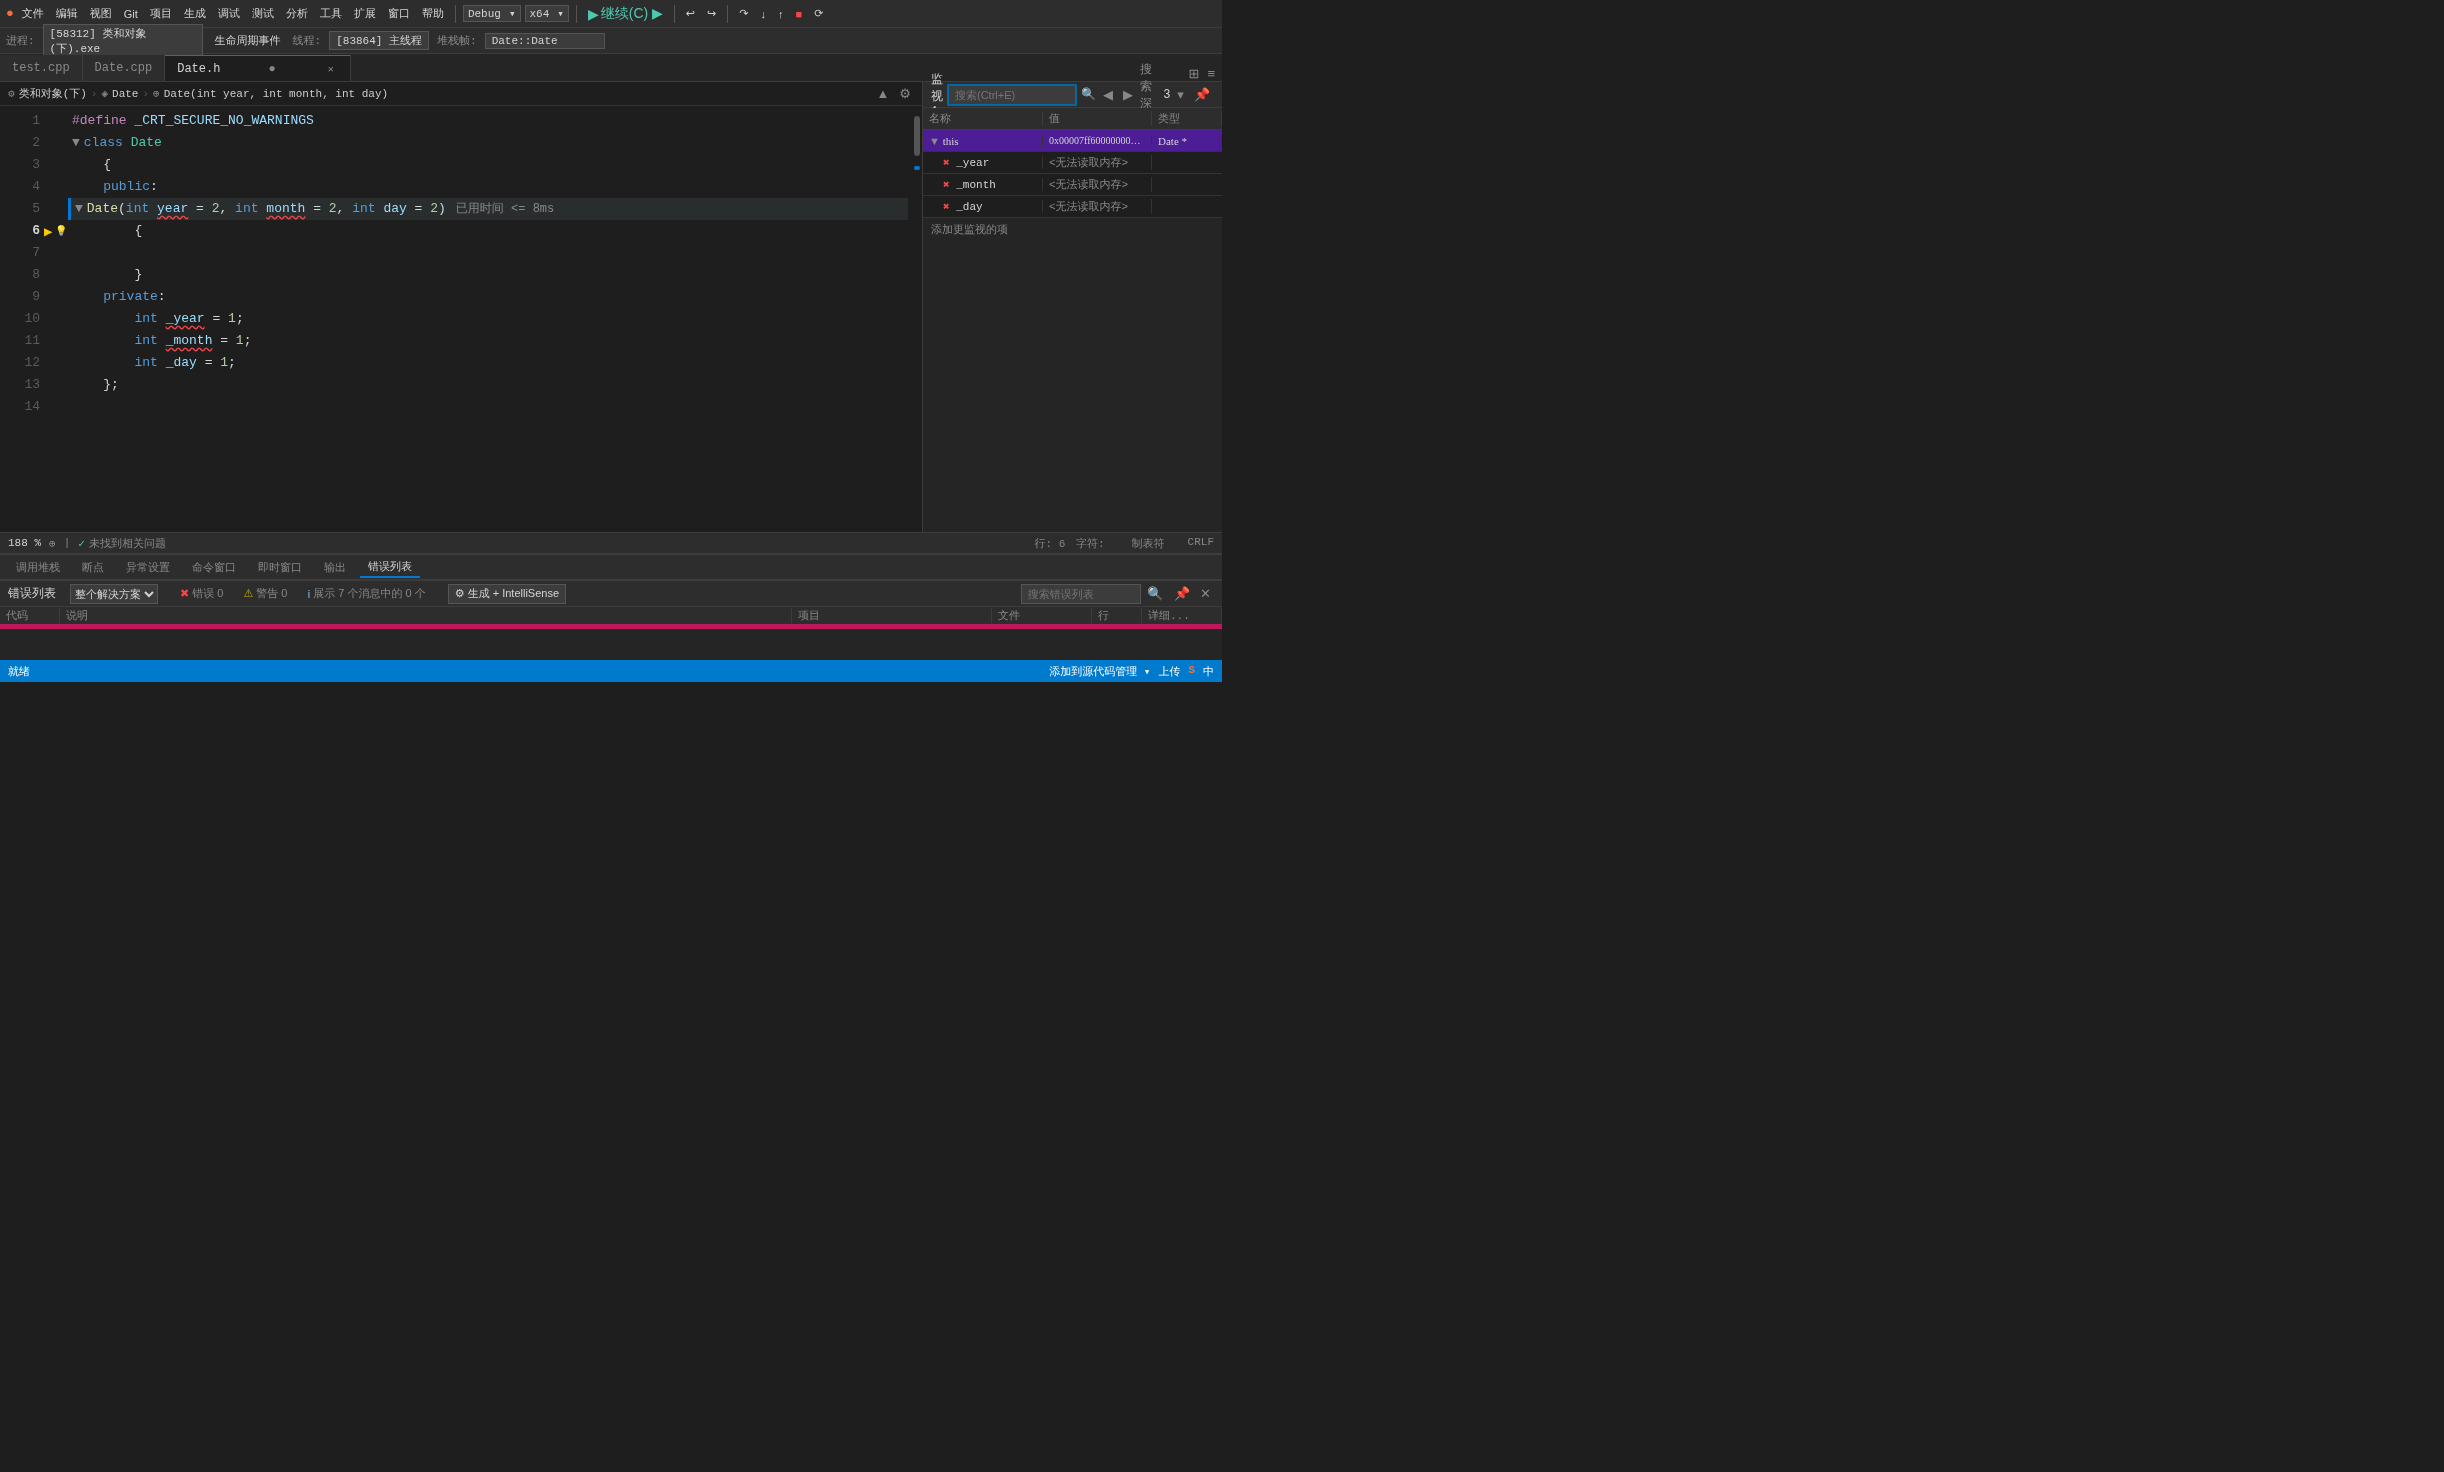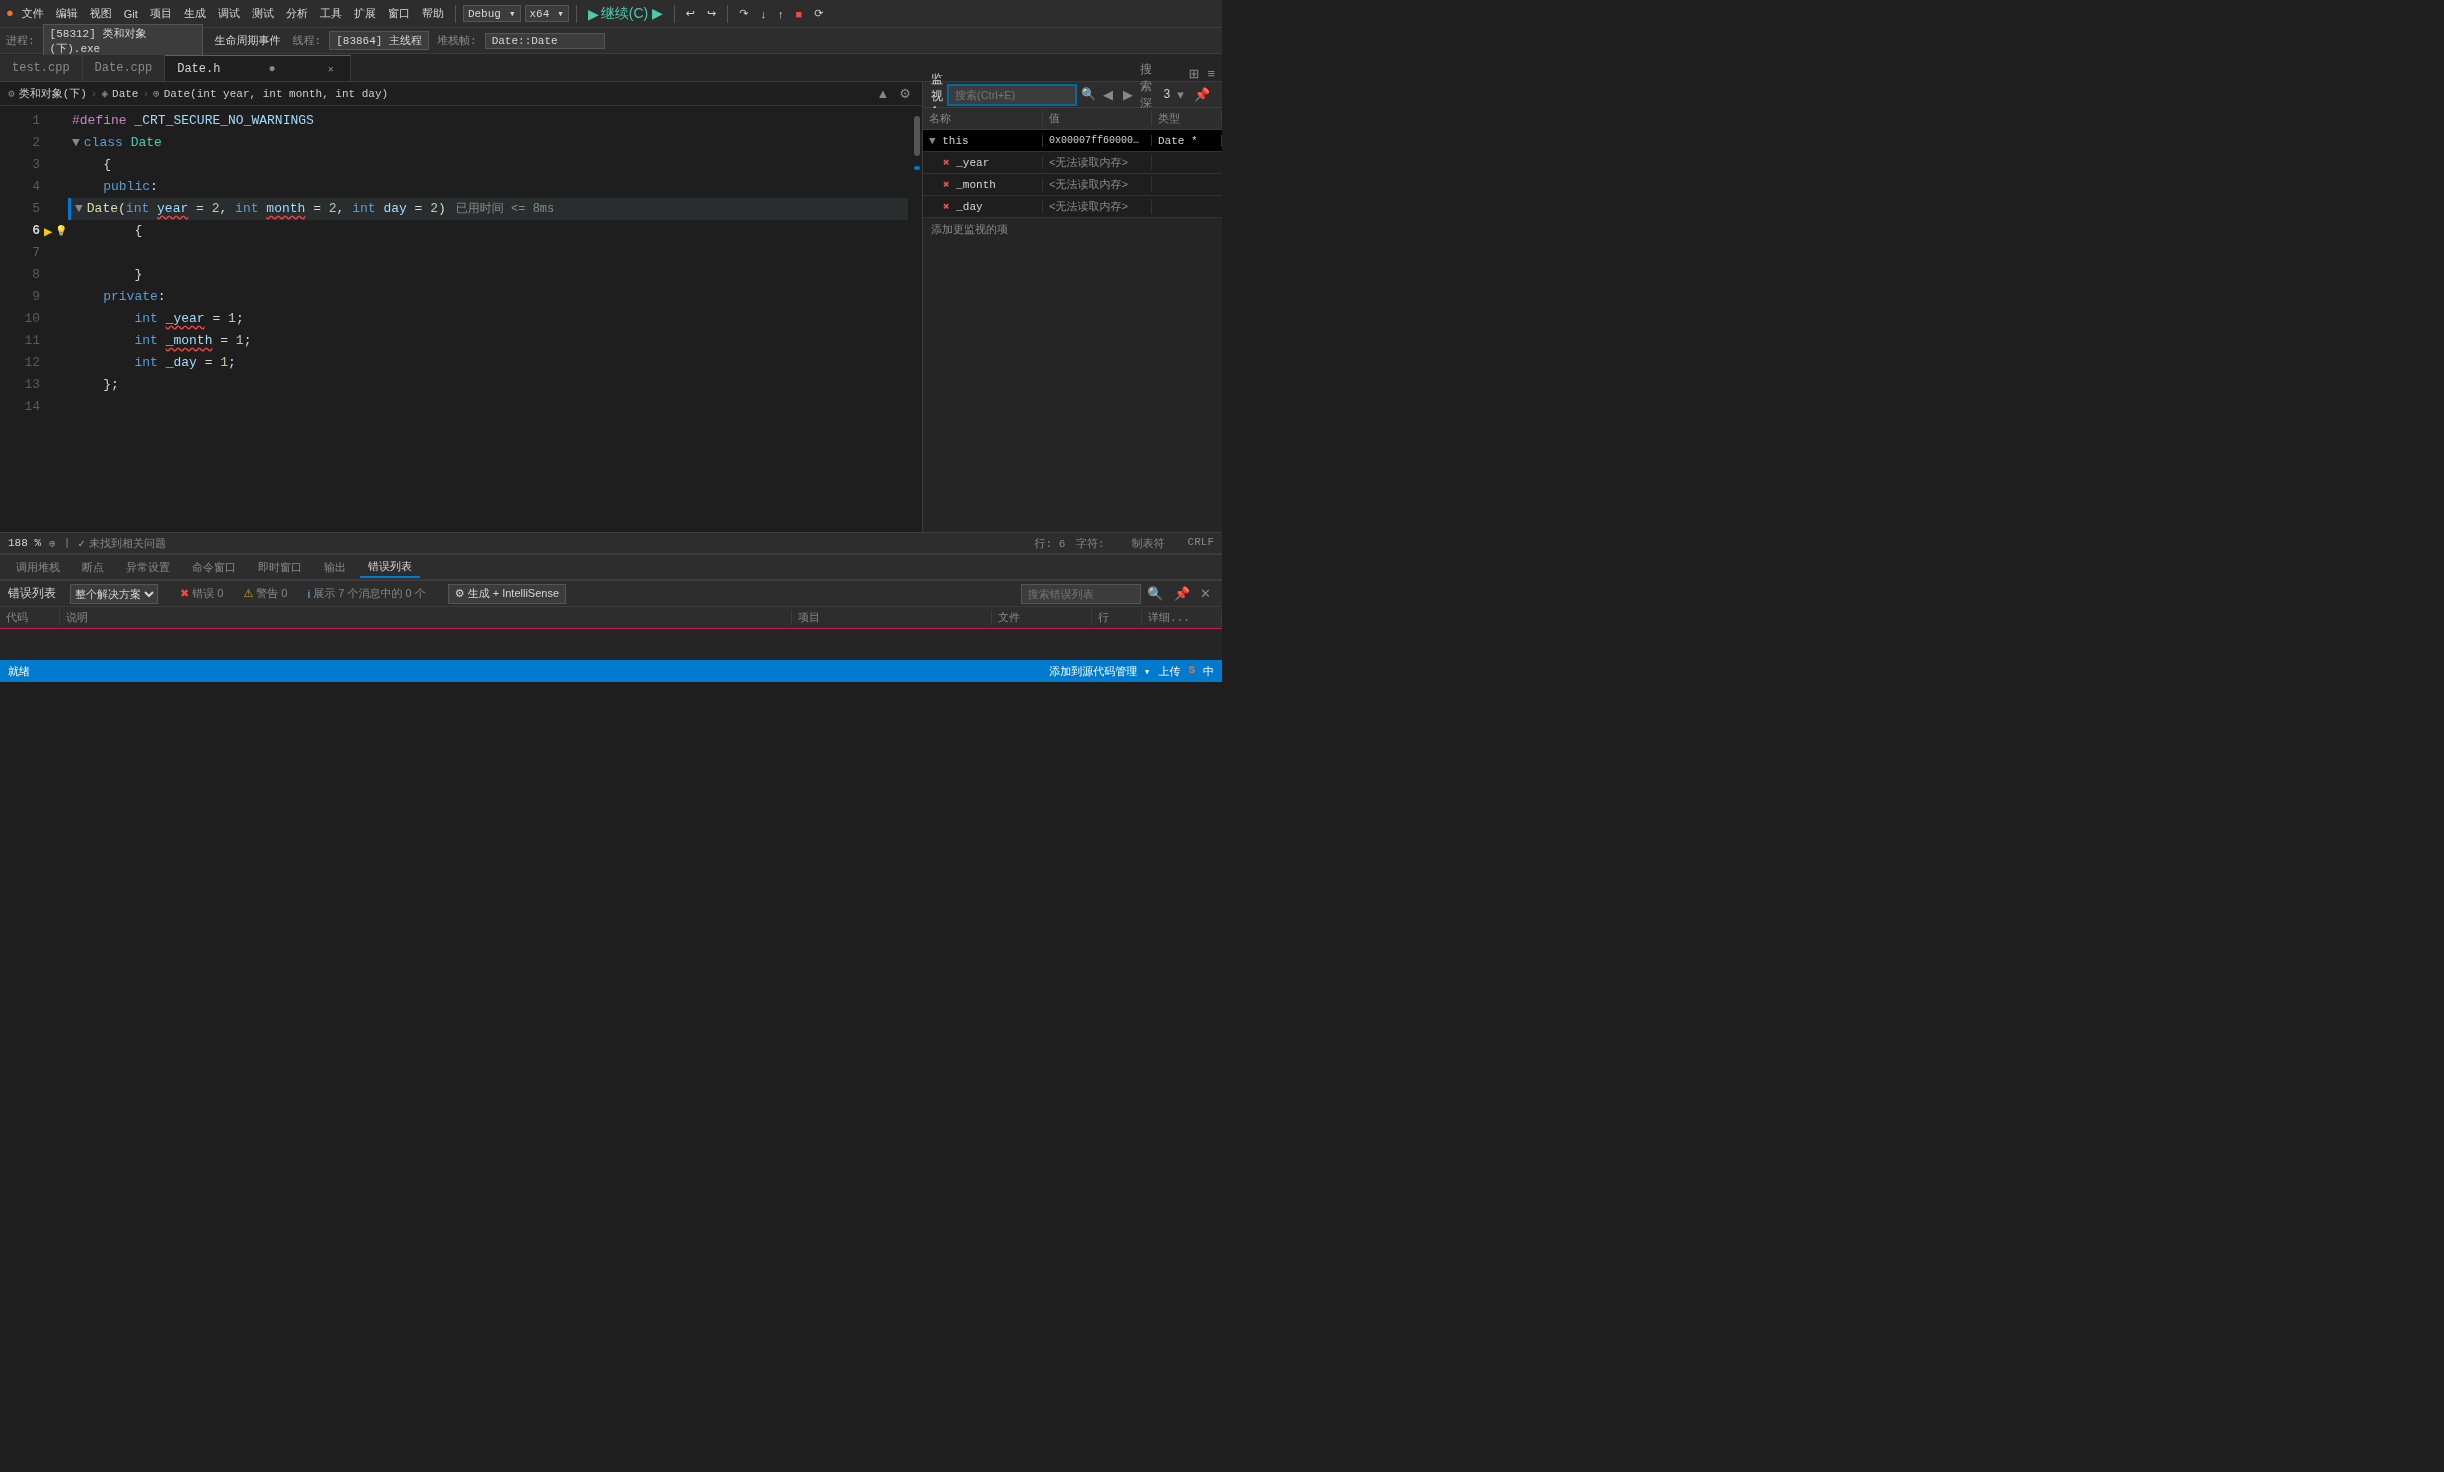--- a/index.html
+++ b/index.html
@@ -315,21 +315,21 @@
       gap: 3px;
     }
     .error-table-header {
       display: grid;
       grid-template-columns: 60px 1fr 200px 100px 50px 80px;
       height: 22px;
       align-items: center;
       background: #2d2d2d;
       font-size: 11px;
       color: #888;
-      border-bottom: 1px solid #be185d;
+      border-bottom: 5px solid #be185d;
     }
     .error-table-header > div { padding: 0 6px; border-right: 1px solid #3c3c3c; }
 
     .panel-btn {
       background: transparent;
       border: none;
       color: #888;
       font-size: 13px;
       cursor: pointer;
       padding: 0 3px;
@@ -585,21 +585,21 @@
       <button class="panel-btn">✕</button>
     </div>
 
     <div class="monitor-table">
       <div class="monitor-table-header">
         <div>名称</div>
         <div>值</div>
         <div>类型</div>
       </div>
 
-      <div class="monitor-row" style="background:#000000;">
+      <div class="monitor-row" style="background:#4c1d95;font-family:Liberation Serif, serif;">
         <div>
           <span style="color:#888; cursor:pointer;">▼ </span>
           <span>this</span>
         </div>
         <div style="font-size:10px;">
           <span>0x00007ff600000000 {_year=??? ...</span>
         </div>
         <div>Date *</div>
       </div>
 

